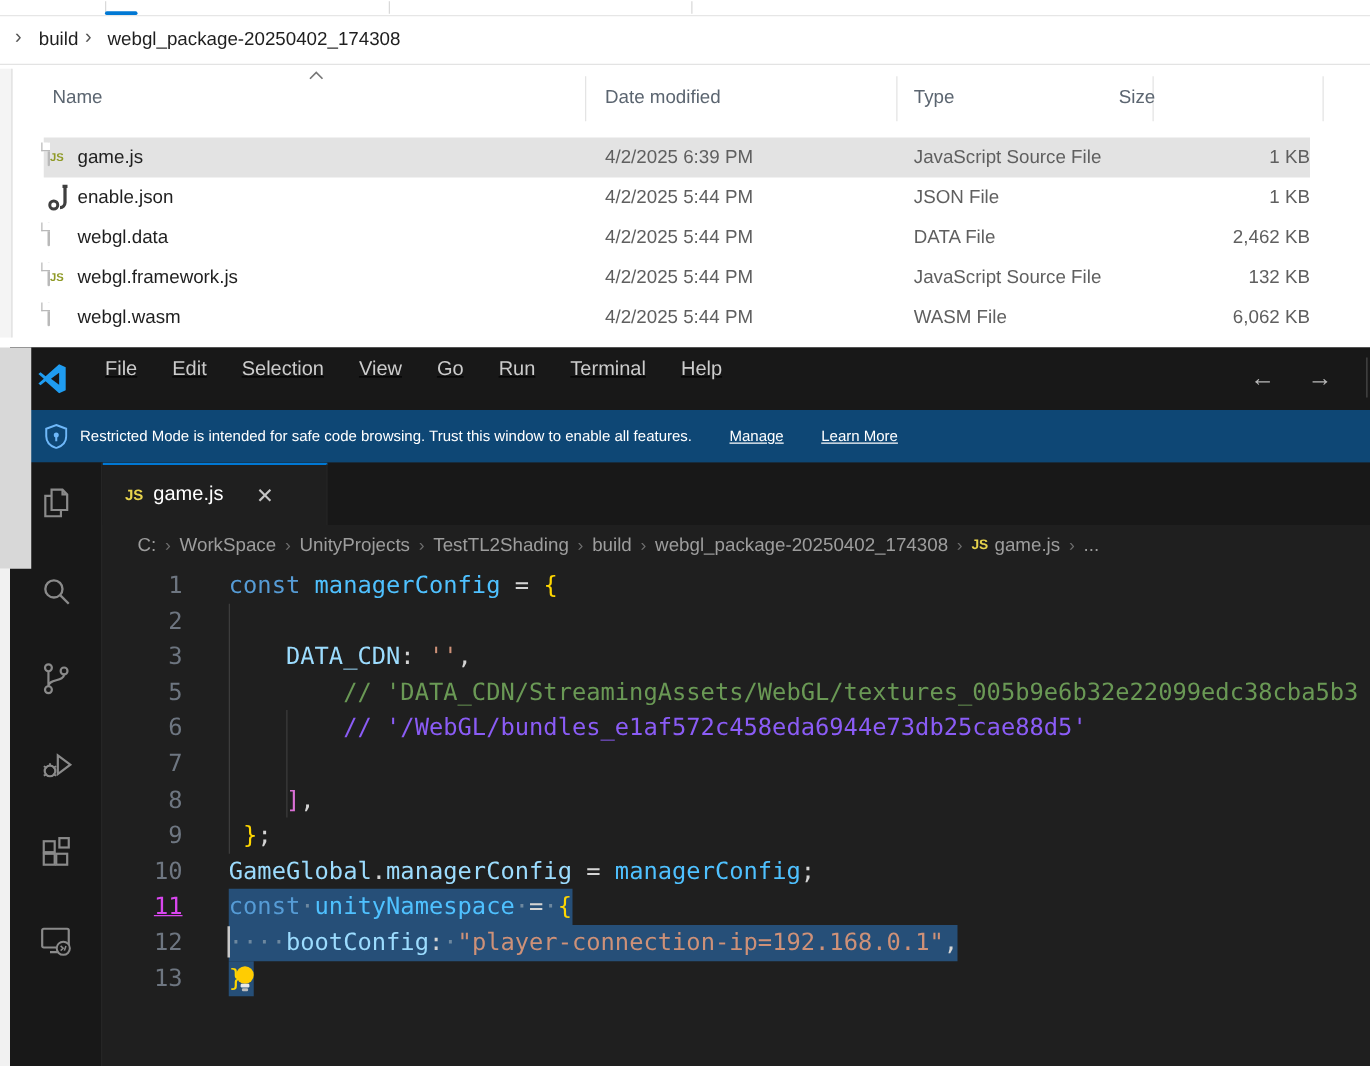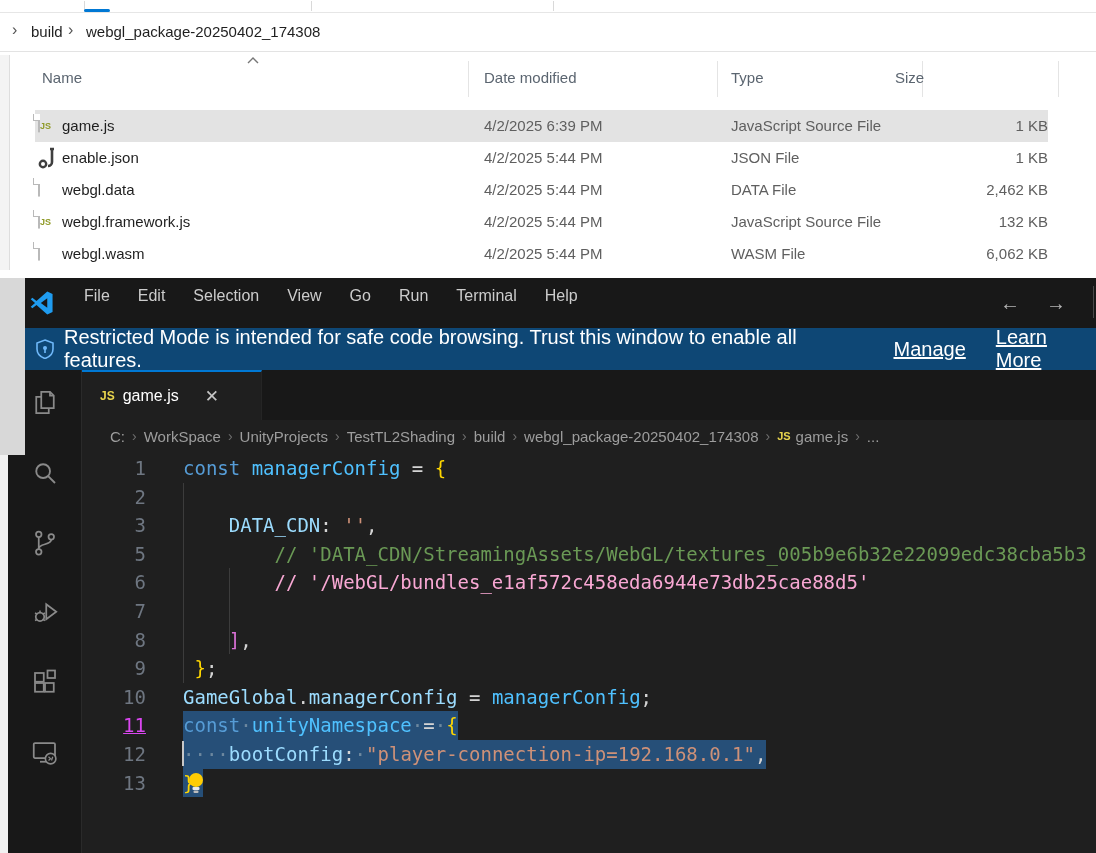--- a/index.html
+++ b/index.html
@@ -29,26 +29,26 @@
   .fsize { position:absolute; left:901px; top:7px; width:112px; text-align:right; font-size:15px; color:#5f5f5f; }
   .ficon { position:absolute; left:3px; top:5px; width:18px; height:22px; }
   .page-icon { width:16px; height:21px; background:#fff; border:1px solid #b9b9b9; border-radius:1px; position:relative; }
   .page-icon:after { content:""; position:absolute; right:-1px; top:-1px; width:6px; height:6px; background:#fff; border-left:1px solid #b9b9b9; border-bottom:1px solid #b9b9b9; }
   .js-page { position:absolute; left:1px; bottom:1px; font-size:9px; font-weight:bold; color:#8f9a27; font-family:"Liberation Sans",sans-serif; }
 
   
   .vscode { position:absolute; left:8px; top:278px; width:1088px; height:575px; background:#1f1f1f; }
   .titlebar { position:absolute; left:0; top:0; width:100%; height:50px; background:#181818; }
   .vsc-logo { position:absolute; left:22px; top:13px; }
-  .menus { position:absolute; left:62px; top:0; height:36px; display:flex; align-items:center; }
+  .menus { position:absolute; left:62px; top:0; height:36px; display:flex; align-items:center;text-decoration:underline; }
   .menu-item { color:#cccccc; font-size:16px; padding:4px 14px; cursor:default; }
   .nav-arrows { position:absolute; right:30px; top:0; height:50px; display:flex; align-items:center; gap:26px; }
   .nav-arrow { color:#b6b6b6; font-size:20px; }
   .win-edge { position:absolute; right:2px; top:8px; width:1px; height:32px; background:#4a4a4a; }
-  .banner { position:absolute; left:0; top:50px; width:100%; height:42px; background:#0e4775; display:flex; align-items:center; color:#fff; font-size:20px; }
+  .banner { position:absolute; left:0; top:50px; width:100%; height:42px; background:#0e4775; display:flex; align-items:center; color:#fff; font-size:12px; }
   .banner .shield { margin-left:28px; margin-right:10px; display:flex; }
   .banner a { color:#fff; text-decoration:underline; margin-left:30px; }
   .main { position:absolute; left:0; top:92px; width:100%; height:483px; display:flex; }
   .activitybar { width:74px; background:#181818; border-right:1px solid #2a2a2a; position:relative; }
   .act-icon { position:absolute; left:50%; transform:translateX(-50%); }
   .editor-col { flex:1; position:relative; overflow:hidden; }
   .tabbar { position:absolute; left:0; top:0; right:0; height:50px; background:#181818; }
   .tab { position:absolute; left:0; top:0; width:180px; height:50px; background:#1f1f1f; border-top:2px solid #0078d4; border-right:1px solid #252525; display:flex; align-items:center; padding-left:18px; }
   .tab-label { color:#ffffff; font-size:16px; margin-left:8px; }
   .tab-close { color:#c5c5c5; font-size:17px; margin-left:26px; cursor:default; }
@@ -258,21 +258,21 @@
             <span class="sep">›</span>
           <span>...</span>
         </div>
 
         <div class="code-area">
           <div>
               <div class="code-line"><span class="line-num">1</span><span class="line-text"><span style="color: rgb(86, 156, 214);">const</span><span style="color: rgb(212, 212, 212);"> </span><span style="color: rgb(79, 193, 255);">managerConfig</span><span style="color: rgb(212, 212, 212);"> = </span><span style="color: rgb(255, 215, 0);">{</span></span></div>
               <div class="code-line"><span class="line-num">2</span><span class="line-text"></span></div>
               <div class="code-line"><span class="line-num">3</span><span class="line-text"><span style="color: rgb(212, 212, 212);">    </span><span style="color: rgb(156, 220, 254);">DATA_CDN</span><span style="color: rgb(212, 212, 212);">:</span><span style="color: rgb(212, 212, 212);"> </span><span style="color: rgb(206, 145, 120);">''</span><span style="color: rgb(212, 212, 212);">,</span></span></div>
               <div class="code-line"><span class="line-num">5</span><span class="line-text"><span style="color: rgb(212, 212, 212);">        </span><span style="color: rgb(106, 153, 85);">// 'DATA_CDN/StreamingAssets/WebGL/textures_005b9e6b32e22099edc38cba5b3</span></span></div>
-              <div class="code-line"><span class="line-num">6</span><span class="line-text"><span style="color: rgb(212, 212, 212);">        </span><span style="color: #f9a8d4;">// '/WebGL/bundles_e1af572c458eda6944e73db25cae88d5'</span></span></div>
+              <div class="code-line"><span class="line-num">6</span><span class="line-text"><span style="color: rgb(212, 212, 212);">        </span><span style="color: #8b5cf6;">// '/WebGL/bundles_e1af572c458eda6944e73db25cae88d5'</span></span></div>
               <div class="code-line"><span class="line-num">7</span><span class="line-text"></span></div>
               <div class="code-line"><span class="line-num">8</span><span class="line-text"><span style="color: rgb(212, 212, 212);">    </span><span style="color: rgb(218, 112, 214);">]</span><span style="color: rgb(212, 212, 212);">,</span></span></div>
               <div class="code-line"><span class="line-num">9</span><span class="line-text"><span style="color: rgb(212, 212, 212);"> </span><span style="color: rgb(255, 215, 0);">}</span><span style="color: rgb(212, 212, 212);">;</span></span></div>
               <div class="code-line"><span class="line-num">10</span><span class="line-text"><span style="color: rgb(156, 220, 254);">GameGlobal</span><span style="color: rgb(212, 212, 212);">.</span><span style="color: rgb(156, 220, 254);">managerConfig</span><span style="color: rgb(212, 212, 212);"> = </span><span style="color: rgb(79, 193, 255);">managerConfig</span><span style="color: rgb(212, 212, 212);">;</span></span></div>
               <div class="code-line"><span class="line-num active">11</span><span class="line-text"><span class="sel"><span style="color: rgb(86, 156, 214);">const</span><span style="color: rgb(109, 136, 159);">·</span><span style="color: rgb(79, 193, 255);">unityNamespace</span><span style="color: rgb(109, 136, 159);">·</span><span style="color: rgb(212, 212, 212);">=</span><span style="color: rgb(109, 136, 159);">·</span><span style="color: rgb(255, 215, 0);">{</span></span></span></div>
               <div class="code-line"><span class="line-num">12</span><span class="line-text"><span class="sel"><span style="color: rgb(109, 136, 159);">····</span><span style="color: rgb(156, 220, 254);">bootConfig</span><span style="color: rgb(212, 212, 212);">:</span><span style="color: rgb(109, 136, 159);">·</span><span style="color: rgb(206, 145, 120);">"player-connection-ip=192.168.0.1"</span><span style="color: rgb(212, 212, 212);">,</span></span></span></div>
               <div class="code-line"><span class="line-num">13</span><span class="line-text"><span class="sel tail"><span style="color: rgb(255, 215, 0);">}</span></span></span></div>
             </div>
           <div class="indent-guide" style="left:101px; top:30.6px; height:200.2px"></div>
           <div class="indent-guide" style="left:147px; top:116.4px; height:85.8px"></div>

